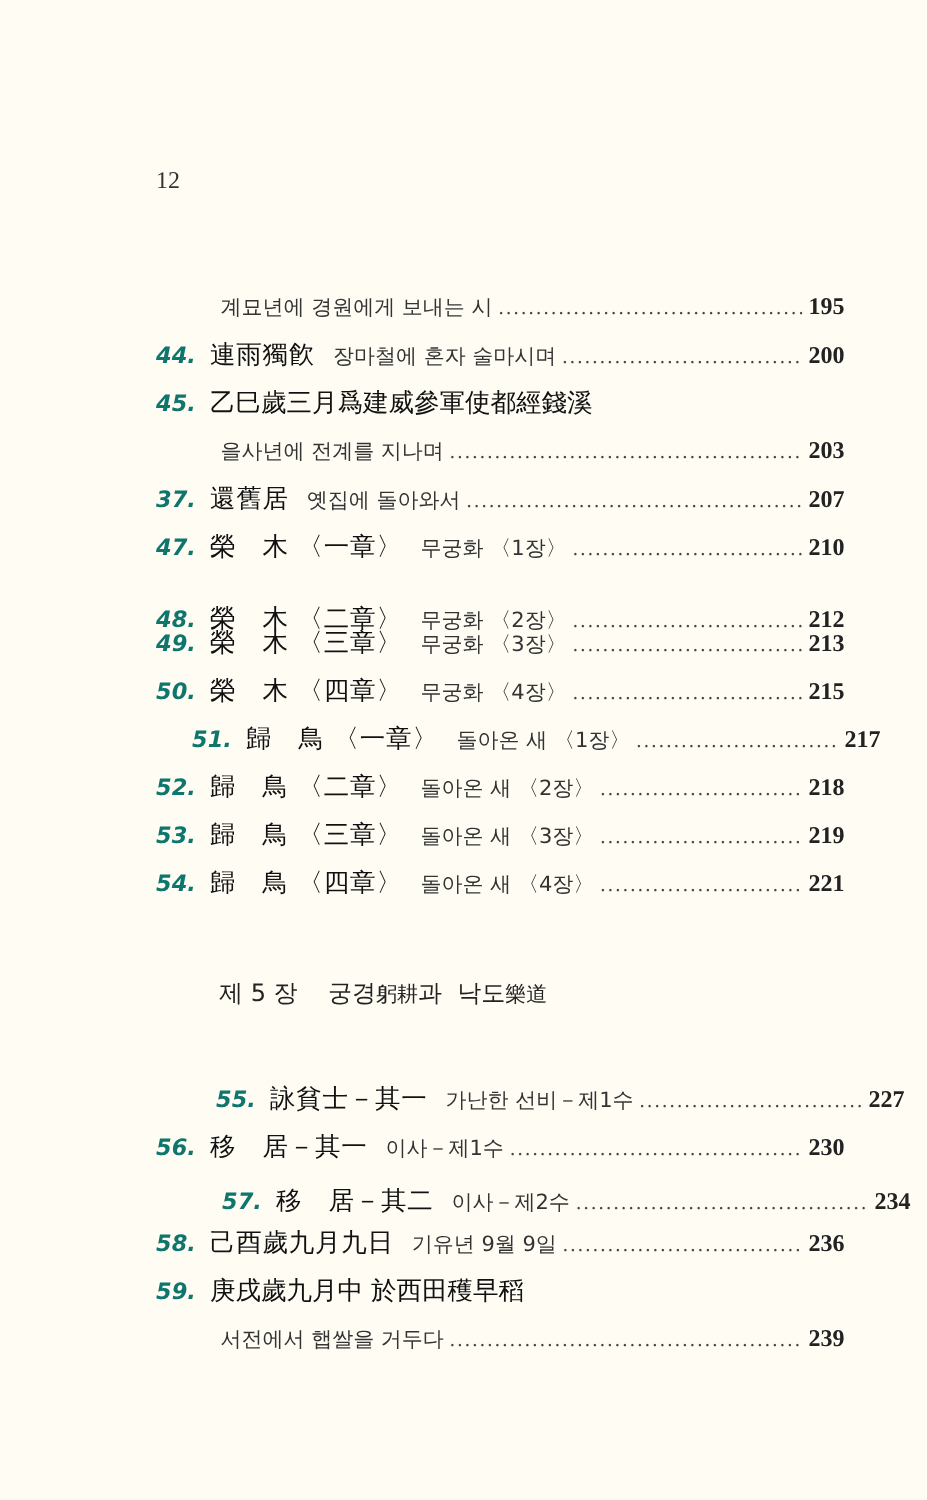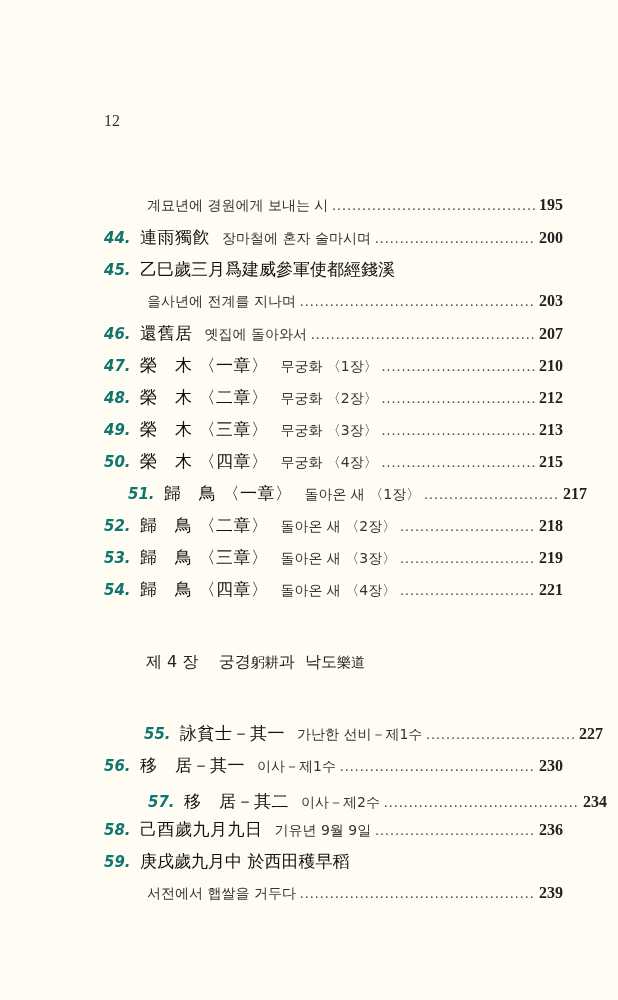--- a/index.html
+++ b/index.html
@@ -66,36 +66,36 @@
     <span class="num">45.</span>
     <span class="title title-wide">乙巳歲三月爲建威參軍使都經錢溪</span>
   </div>
   <div class="row" style="top:96px;">
     <span class="indent"></span>
     <span class="sub">을사년에 전계를 지나며</span>
     <span class="dots">.....................................................................................................</span>
     <span class="pg">203</span>
   </div>
   <div class="row" style="top:128px;">
-    <span class="num">46.</span>
+    <span class="num">37.</span>
     <span class="title">還舊居</span>
     <span class="gap"></span>
     <span class="sub">옛집에 돌아와서</span>
     <span class="dots">.....................................................................................................</span>
     <span class="pg">207</span>
   </div>
   <div class="row" style="top:160px;">
     <span class="num">47.</span>
     <span class="title">榮　木 〈一章〉</span>
     <span class="gap"></span>
     <span class="sub">무궁화 〈1장〉</span>
     <span class="dots">.....................................................................................................</span>
     <span class="pg">210</span>
   </div>
-  <div class="row" style="top:192px;">
+  <div class="row" style="top:208px;">
     <span class="num">48.</span>
     <span class="title">榮　木 〈二章〉</span>
     <span class="gap"></span>
     <span class="sub">무궁화 〈2장〉</span>
     <span class="dots">.....................................................................................................</span>
     <span class="pg">212</span>
   </div>
   <div class="row" style="top:224px;">
     <span class="num">49.</span>
     <span class="title">榮　木 〈三章〉</span>
@@ -140,21 +140,21 @@
     <span class="num">54.</span>
     <span class="title">歸　鳥 〈四章〉</span>
     <span class="gap"></span>
     <span class="sub">돌아온 새 〈4장〉</span>
     <span class="dots">.....................................................................................................</span>
     <span class="pg">221</span>
   </div>
 </div>
 
 <div class="chapter">
-  <span>제 4 장</span>&nbsp;&nbsp;&nbsp;
+  <span>제 5 장</span>&nbsp;&nbsp;&nbsp;
   <span>궁경</span><span class="hanja">躬耕</span><span style="white-space:pre;">과  낙도</span><span class="hanja">樂道</span>
 </div>
 
 <div class="toc" style="top:718px;">
   <div class="row" style="top:0px;margin-left:40px;">
     <span class="num">55.</span>
     <span class="title">詠貧士－其一</span>
     <span class="gap"></span>
     <span class="sub">가난한 선비－제1수</span>
     <span class="dots">.....................................................................................................</span>

